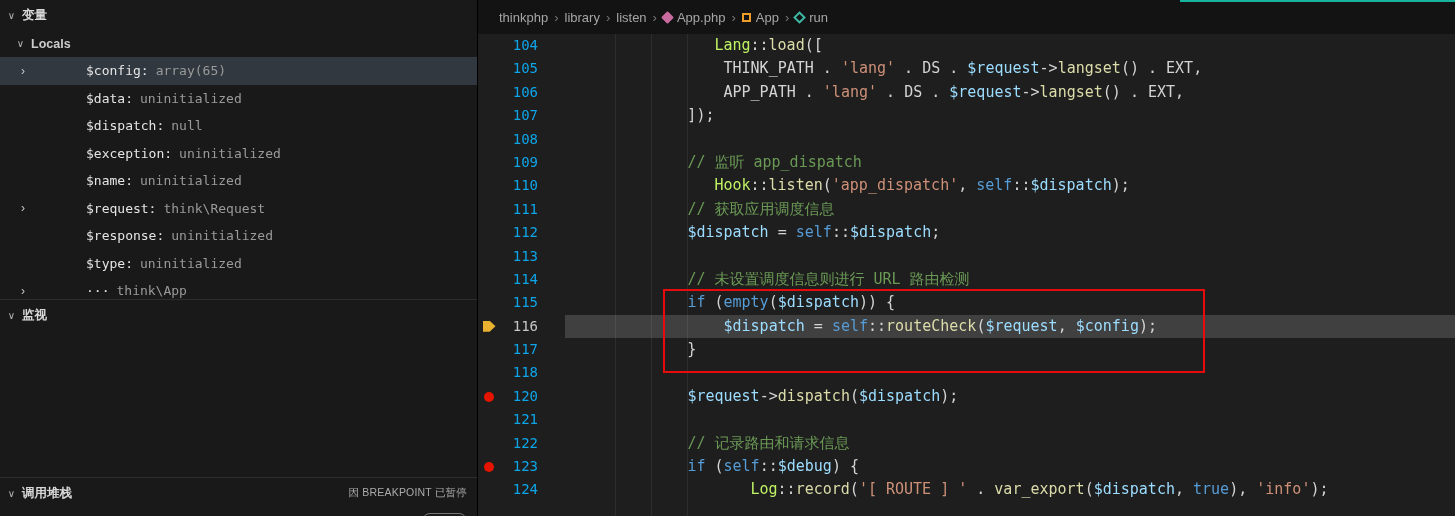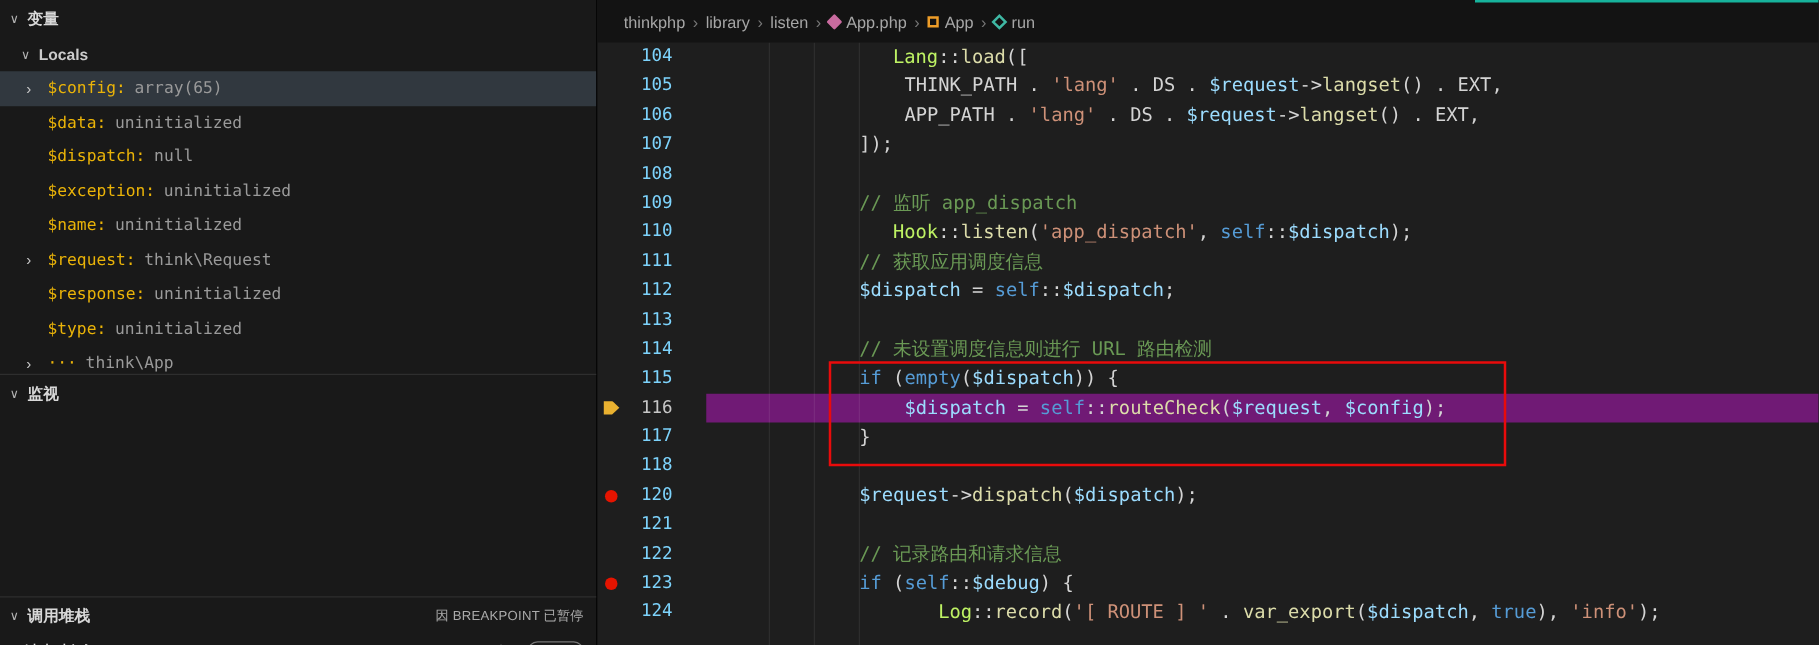--- a/index.html
+++ b/index.html
@@ -29,21 +29,21 @@
     height:27px; display:flex; align-items:center; gap:3px;
     padding-left:13px; font-size:12.5px; font-weight:bold; color:#cccccc;
   }
   .var-row {
     height:27.5px; display:flex; align-items:center;
     padding-left:21px; font-family:"DejaVu Sans Mono", monospace; font-size:13px;
     white-space:nowrap; cursor:pointer;
   }
   .var-row.selected { background:#31383f; }
   .row-chev { width:17px; flex:none; color:#c8c8c8; font-size:12px; font-family:"Liberation Sans",sans-serif; }
-  .var-name { color:#eab308; }
+  .var-name { color:#e5e5e5;margin-left:48px; }
   .var-val  { color:#9a9a9a; margin-left:7px; }
   .status-text { font-size:10.5px; font-weight:normal; color:#ababab; letter-spacing:.2px; }
   .frame-row {
     height:26px; display:flex; align-items:center; justify-content:space-between;
     padding:0 10px 0 18px; font-size:13px; color:#e0e0e0;
   }
   .frame-name { font-family:"DejaVu Sans Mono", monospace; }
   .frame-right { display:flex; align-items:center; gap:9px; }
   .frame-file { color:#9a9a9a; font-size:12.5px; }
   .frame-badge {
@@ -66,24 +66,24 @@
   .ic-class { border:2px solid #ee9d28; }
   .ic-method{ border:2px solid #3fb8a4; transform:rotate(45deg); }
 
   .code {
     position:absolute; top:34px; left:0; right:0; bottom:0;
     font-family:"DejaVu Sans Mono", monospace; font-size:15px; overflow:hidden; z-index:1;
   }
   .code-line { height:23.4px; line-height:23.4px; display:flex; white-space:pre; }
   .gutter { width:87px; flex:none; display:flex; }
   .bp-cell { width:22px; flex:none; text-align:center; }
-  .num { flex:1; text-align:right; padding-right:27px; color:#7dd3fc; font-size:14px; }
+  .num { flex:1; text-align:right; padding-right:27px; color:#0ea5e9; font-size:14px; }
   .code-line.current .num { color:#c6c6c6; }
   .line-content { flex:1; color:#d4d4d4; padding-left:14px; }
-  .code-line.current .line-content { background:#701a75; }
+  .code-line.current .line-content { background:#404040; }
   .bp-dot {
     display:inline-block; width:10px; height:10px; border-radius:50%;
     background:#e51400; margin-top:7px;
   }
   .dbg-arrow {
     width:13px; height:11px; margin:6px auto 0; background:#e9b130;
     clip-path:polygon(0 0, 55% 0, 100% 50%, 55% 100%, 0 100%);
   }
   .tk-k { color:#569cd6; }
   .tk-v { color:#9cdcfe; }

